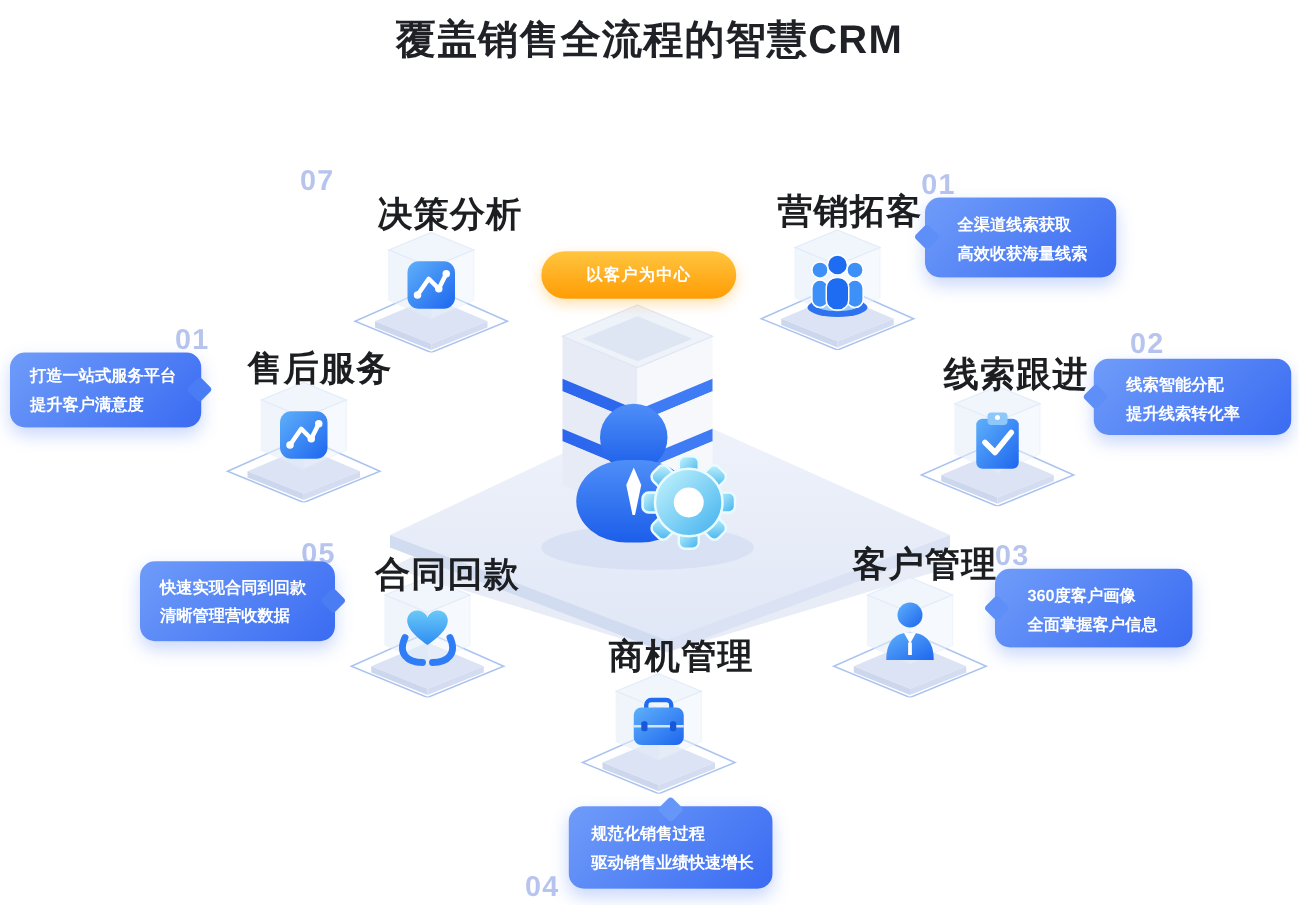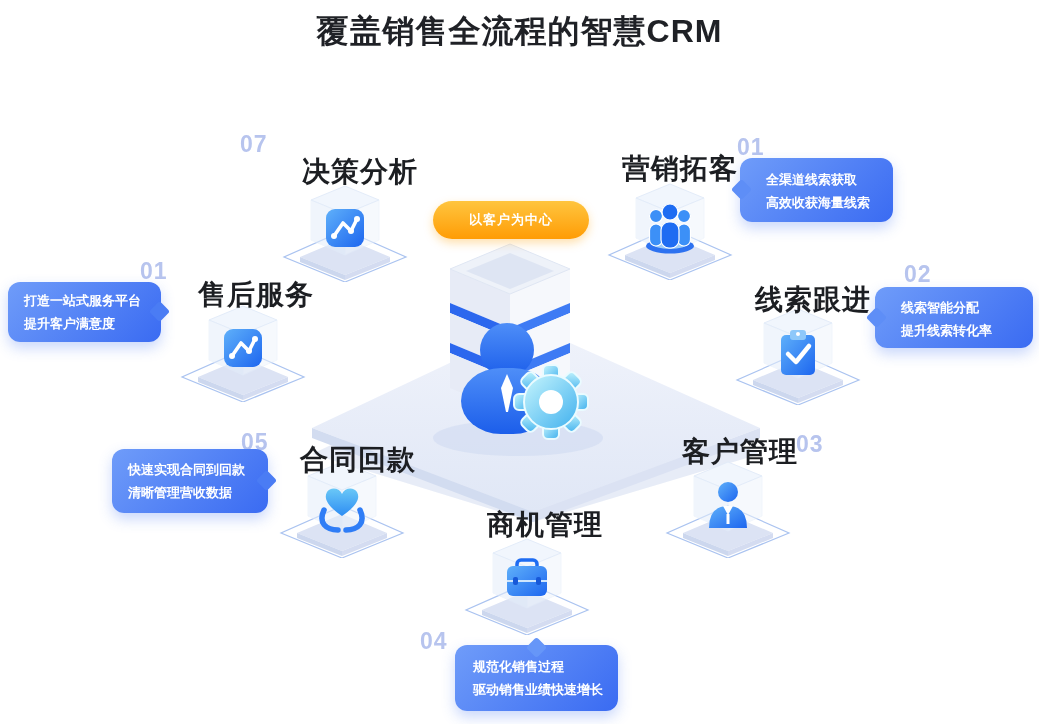--- a/index.html
+++ b/index.html
@@ -247,20 +247,24 @@
       <g>
         <path d="M63,58 C50,49 44,41 48,34 C51,29 60,29 63,36 C66,29 75,29 78,34 C82,41 76,49 63,58 Z" fill="url(#gHeart)"></path>
         <path d="M45,52 c-6,13 2,20 14,20" stroke="#2f7df6" stroke-width="5.5" fill="none" stroke-linecap="round"></path>
         <path d="M81,52 c6,13 -2,20 -14,20" stroke="#2f7df6" stroke-width="5.5" fill="none" stroke-linecap="round"></path>
       </g>
     </svg>
   </div>
 
   <div class="num" style="left:796px;top:431px">03</div>
   <div class="nodelabel" style="left:682px;top:433px">客户管理</div>
+  <div class="callout tail-left" style="left:796px;top:455px;width:158px;height:63px">
+    <span>360度客户画像</span>
+    <span>全面掌握客户信息</span>
+  </div>
   <div class="node" style="left:665px;top:458px">
     <svg width="126" height="100" viewBox="0 0 126 100">
       <polygon points="63,48 124,75 63,100 2,75" fill="none" stroke="#aac3f0" stroke-width="1.2"></polygon>
       <polygon points="63,56 108,75 63,93 18,75" fill="#dce3f4"></polygon>
       <polygon points="18,75 63,93 63,98 18,80" fill="#ccd7ee"></polygon>
       <polygon points="108,75 63,93 63,98 108,80" fill="#d4dcf1"></polygon>
       <polygon points="63,4 97,18 63,32 29,18" fill="#f1f6fd" stroke="#e3ecf9"></polygon>
       <polygon points="29,18 29,58 63,73 63,32" fill="#e4eefb" opacity="0.55" stroke="#e3ecf9"></polygon>
       <polygon points="97,18 97,58 63,73 63,32" fill="#eff5fc" opacity="0.5" stroke="#e3ecf9"></polygon>
       <g>
@@ -284,19 +288,19 @@
       <polygon points="97,18 97,58 63,73 63,32" fill="#eff5fc" opacity="0.5" stroke="#e3ecf9"></polygon>
       <g>
         <rect x="53" y="25" width="20" height="12" rx="4" fill="none" stroke="#1e6cf2" stroke-width="3.5"></rect>
         <rect x="43" y="31" width="40" height="30" rx="6" fill="url(#gIcon)"></rect>
         <line x1="43" y1="46" x2="83" y2="46" stroke="#cfe6fd" stroke-width="2"></line>
         <rect x="49" y="42" width="5" height="8" rx="2" fill="#1758d8"></rect>
         <rect x="72" y="42" width="5" height="8" rx="2" fill="#1758d8"></rect>
       </g>
     </svg>
   </div>
-  <div class="num" style="left:420px;top:628px">04</div>
+  <div class="num" style="left:420px;top:696px">04</div>
   <div class="callout tail-top" style="left:455px;top:645px;width:163px;height:66px">
     <span>规范化销售过程</span>
     <span>驱动销售业绩快速增长</span>
   </div>
 
 </div>
 
 </body></html>

